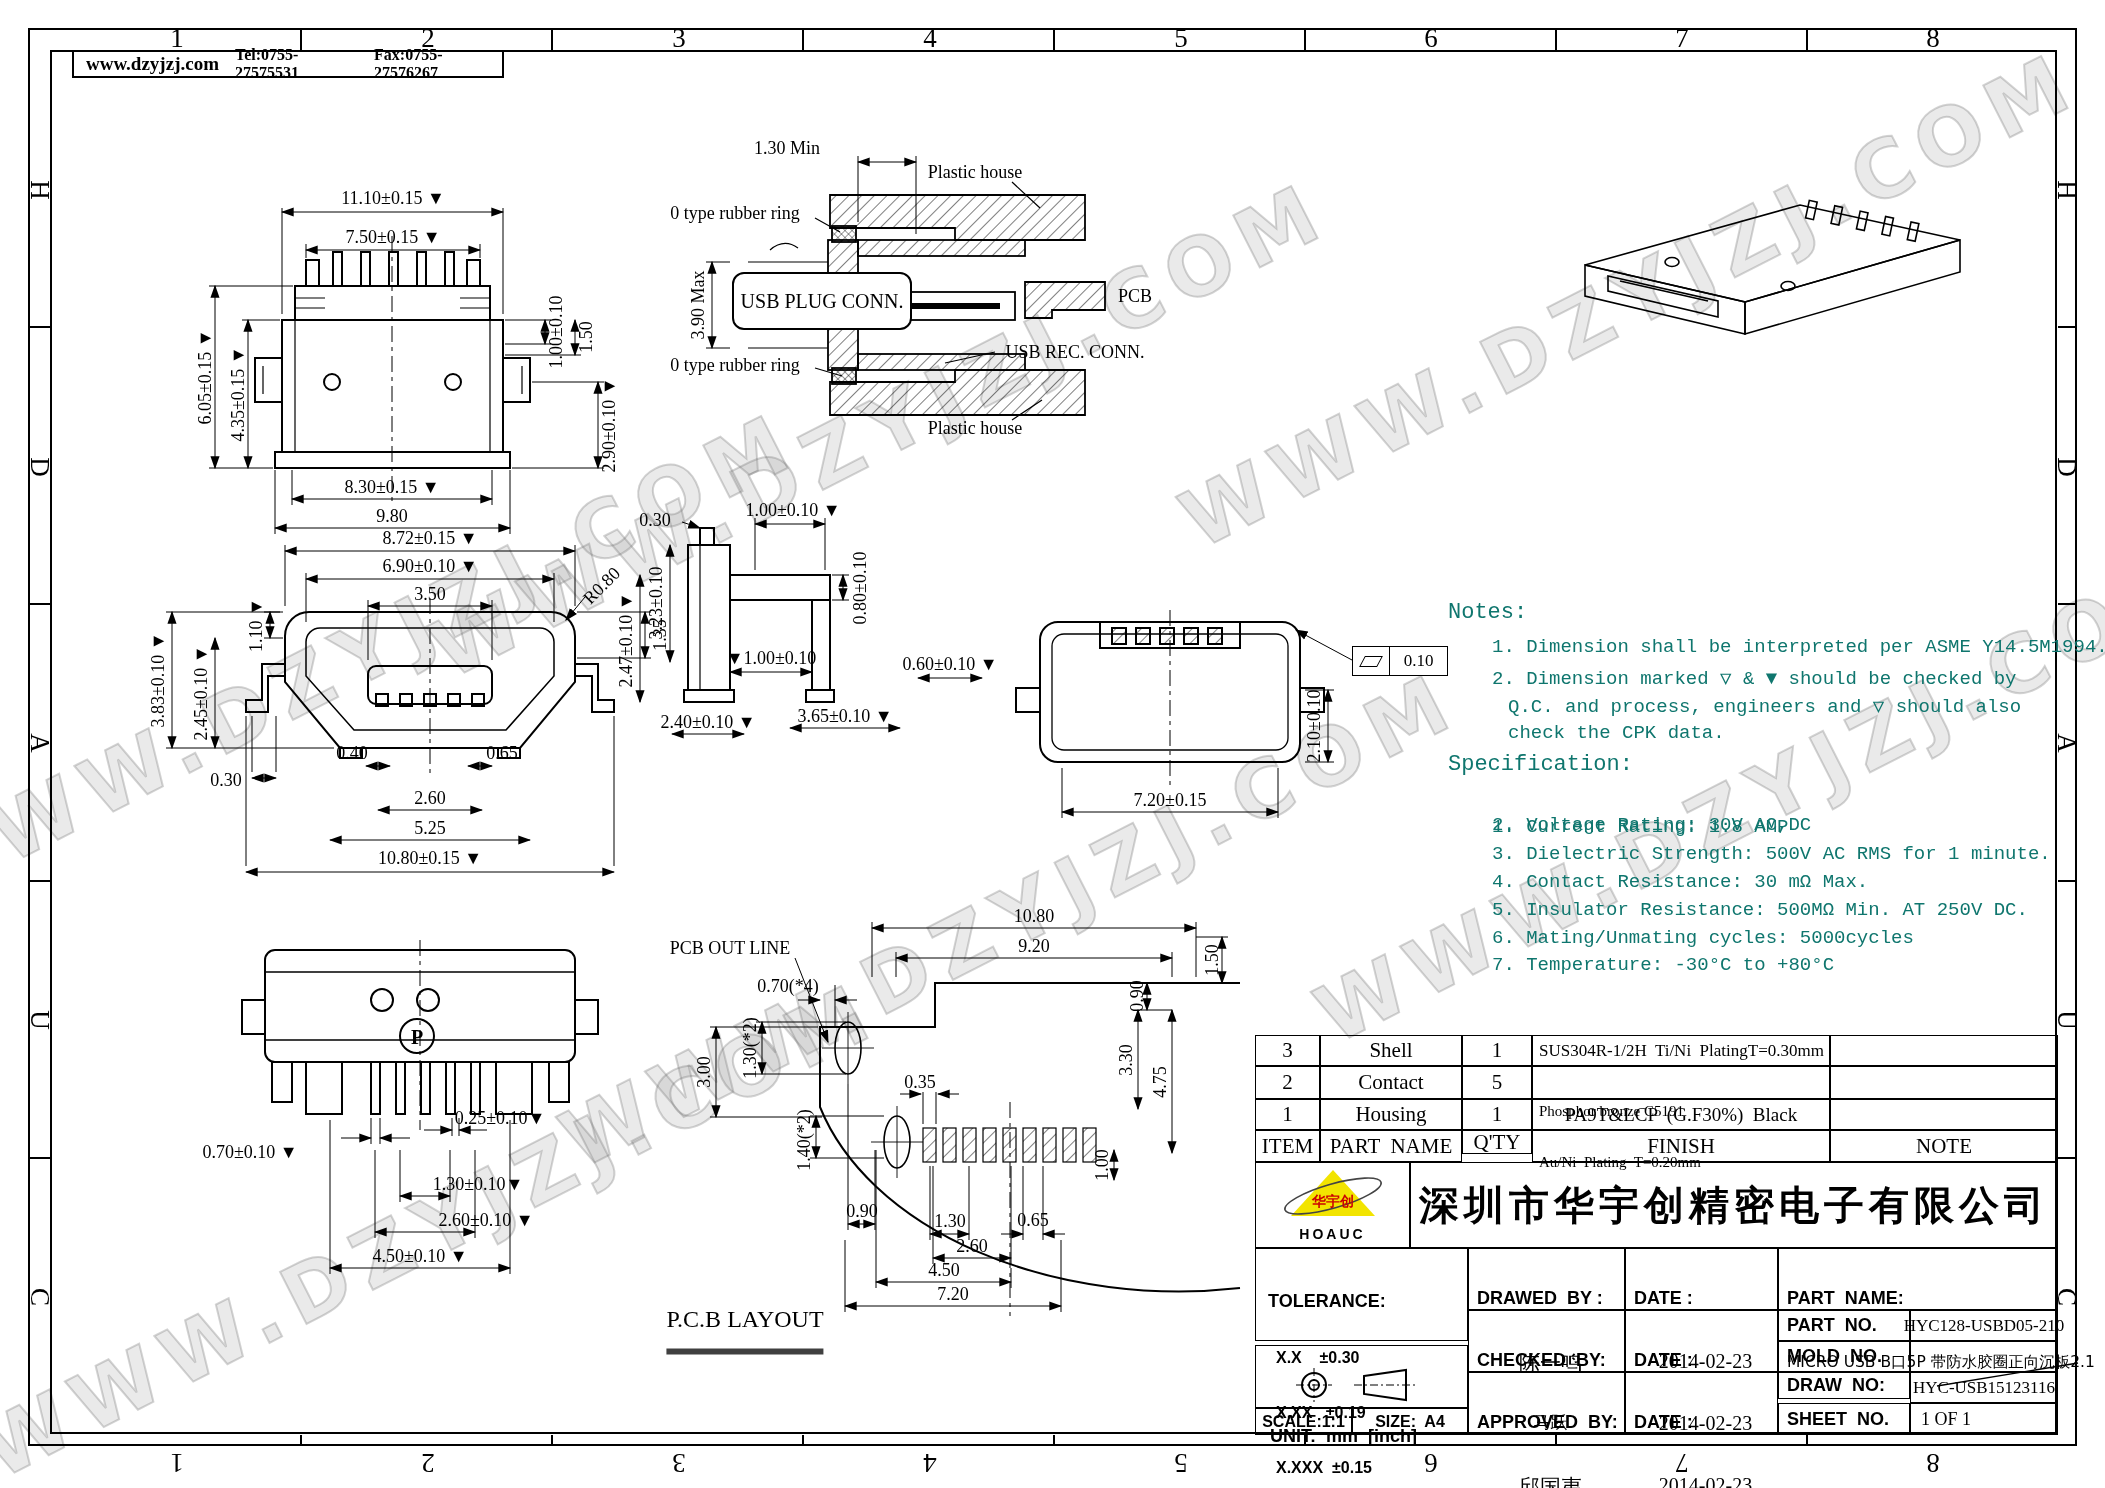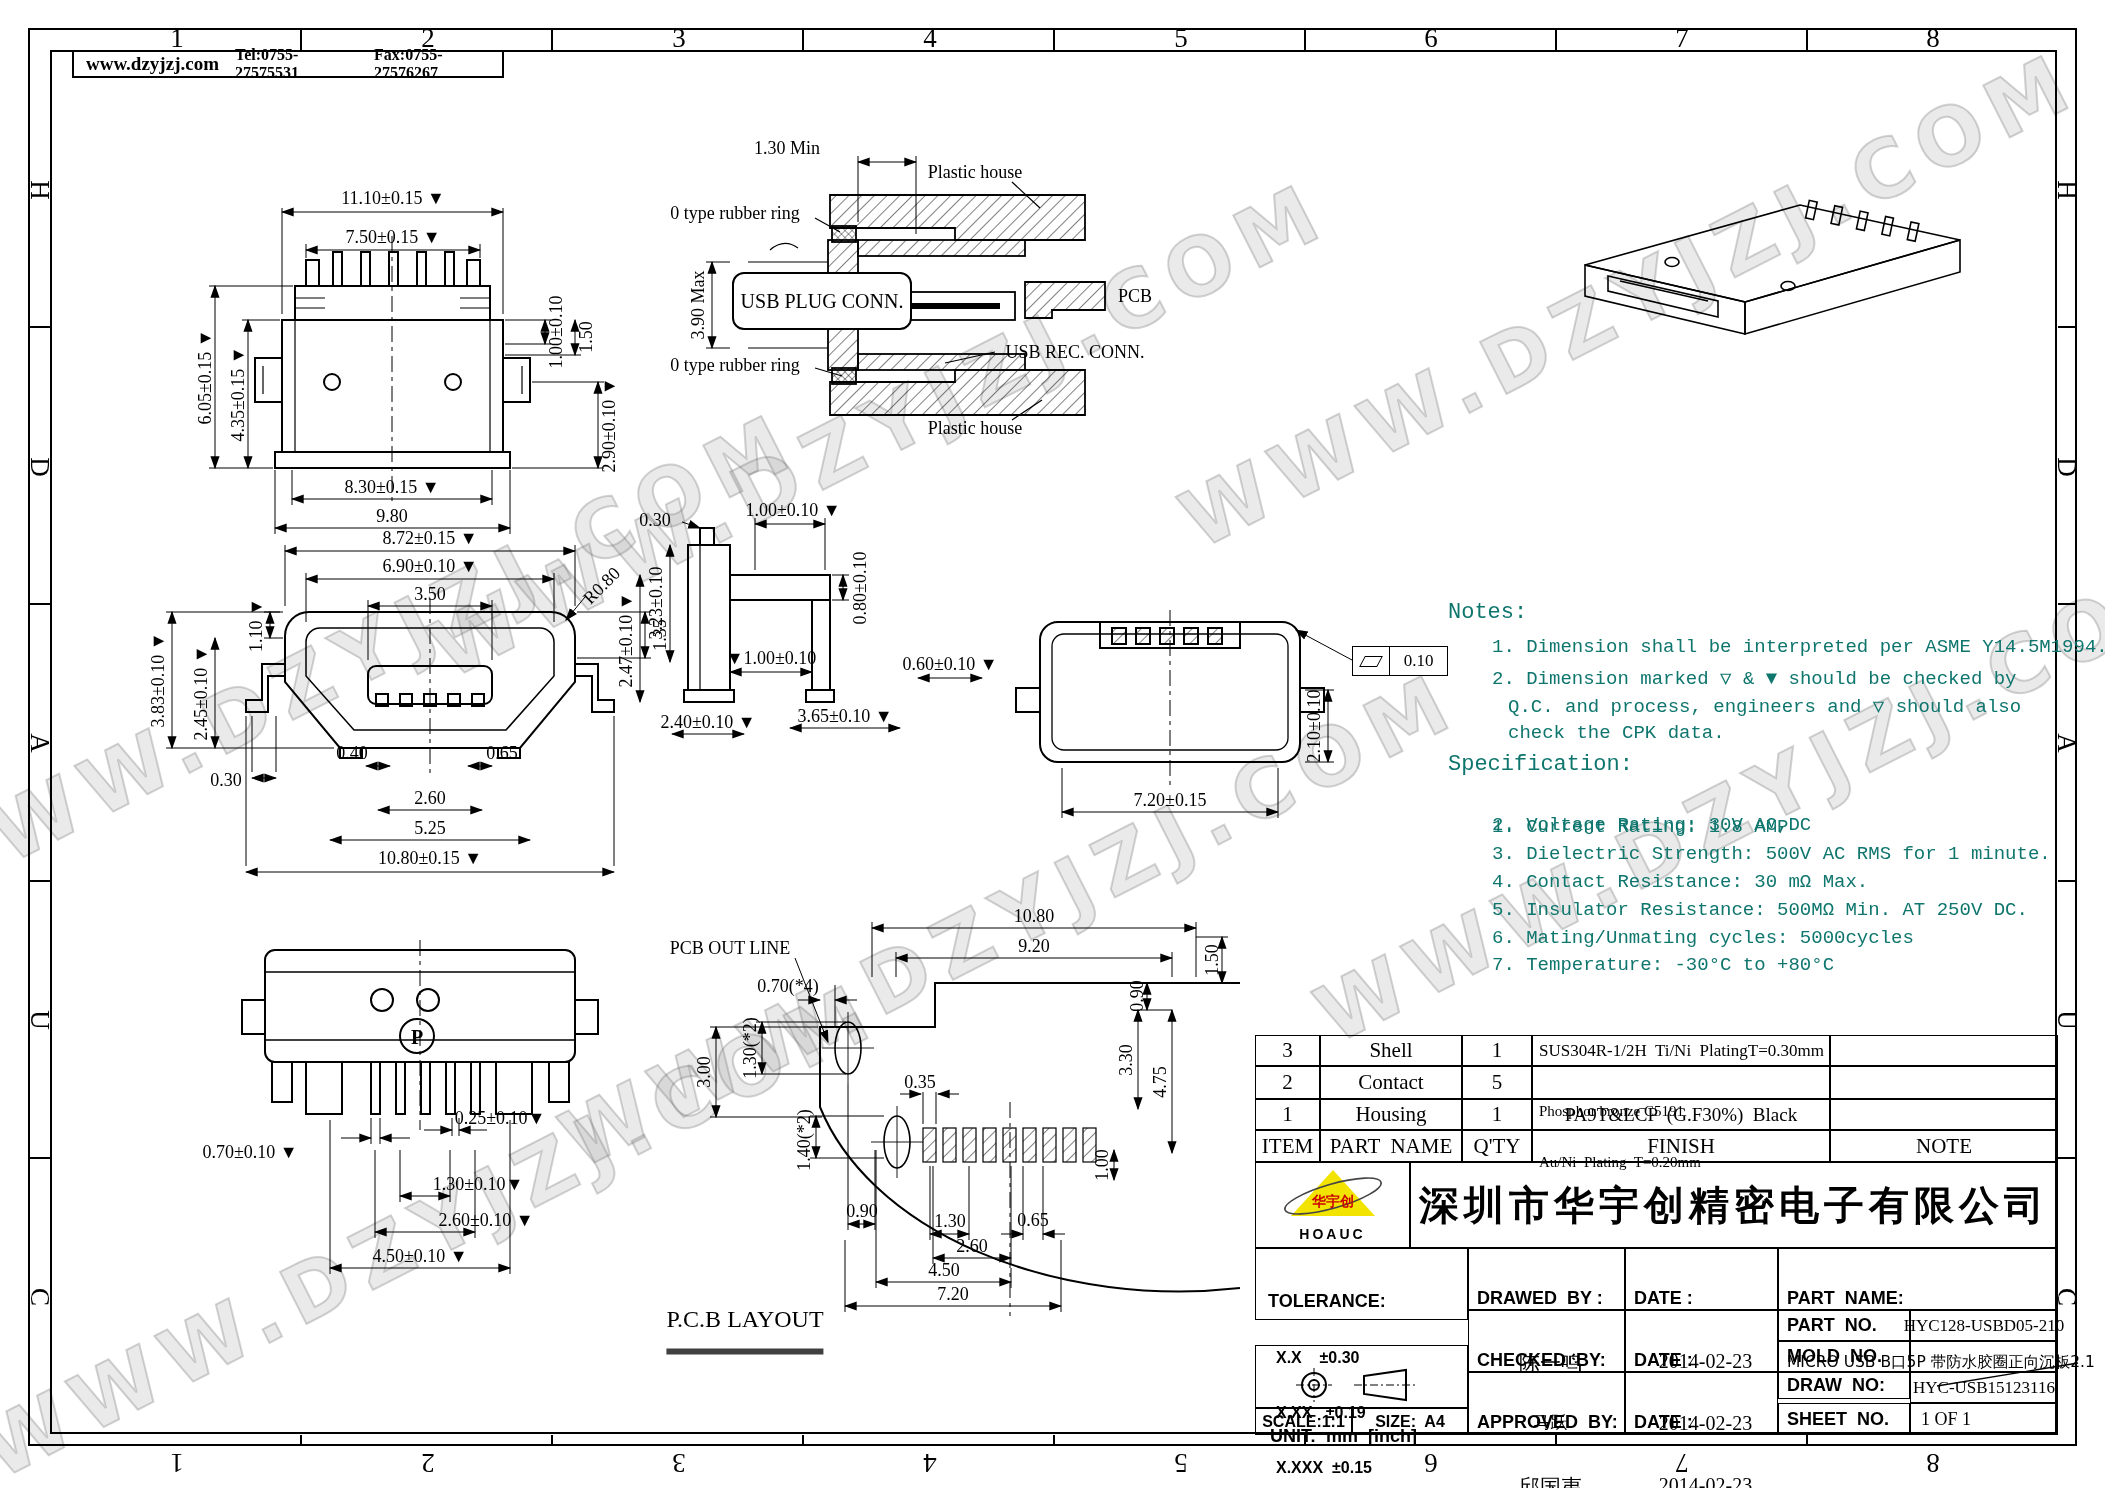--- a/index.html
+++ b/index.html
@@ -496,35 +496,35 @@
     <div class="c" style="left:575px;top:31px;width:228px;height:33px"></div>
 
     <div class="c cc" style="left:0;top:64px;width:65px;height:31px;font-size:21px">1</div>
     <div class="c cc" style="left:65px;top:64px;width:142px;height:31px;font-size:21px">Housing</div>
     <div class="c cc" style="left:207px;top:64px;width:70px;height:31px;font-size:21px">1</div>
     <div class="c cc" style="left:277px;top:64px;width:298px;height:31px;font-size:19px">PA9T&amp;LCP  (G.F30%)  Black</div>
     <div class="c" style="left:575px;top:64px;width:228px;height:31px"></div>
 
     <div class="c cc" style="left:0;top:95px;width:65px;height:32px;font-size:21px">ITEM</div>
     <div class="c cc" style="left:65px;top:95px;width:142px;height:32px;font-size:21px">PART  NAME</div>
-    <div class="c cc" style="left:207px;top:95px;width:70px;height:32px;font-size:21px">Q'TY</div>
+    <div class="c cc" style="left:207px;top:95px;width:70px;height:24px;font-size:21px">Q'TY</div>
     <div class="c cc" style="left:277px;top:95px;width:298px;height:32px;font-size:21px">FINISH</div>
     <div class="c cc" style="left:575px;top:95px;width:228px;height:32px;font-size:21px">NOTE</div>
 
     <div class="c cc cjk" style="left:155px;top:127px;width:648px;height:86px;font-size:40px;font-weight:700;letter-spacing:5px">深圳市华宇创精密电子有限公司</div>
     <div class="c" style="left:0;top:127px;width:155px;height:86px;display:flex;flex-direction:column;align-items:center;justify-content:center">
       <svg width="110" height="58" viewBox="0 0 110 58">
         <polygon points="55,2 97,48 13,48" fill="#f2e400"></polygon>
         <ellipse cx="55" cy="28" rx="50" ry="12" fill="none" stroke="#444" stroke-width="1.6" transform="rotate(-16 55 28)"></ellipse>
         <text x="55" y="38" text-anchor="middle" font-size="14" fill="#c00" font-weight="bold" class="cjk">华宇创</text>
       </svg>
       <span style="font-family:'Liberation Sans','DejaVu Sans',sans-serif;font-weight:700;font-size:14px;letter-spacing:3px">HOAUC</span>
     </div>
 
-    <div class="c" style="left:0;top:213px;width:213px;height:72px;padding:6px 0 0 12px">
+    <div class="c" style="left:0;top:213px;width:213px;height:93px;padding:6px 0 0 12px">
       <div class="lab">TOLERANCE:</div>
       <div class="lab small" style="padding-left:8px;line-height:19px">X.X    ±0.30</div>
       <div class="lab small" style="padding-left:8px;line-height:19px">X.XX   ±0.19</div>
       <div class="lab small" style="padding-left:8px;line-height:19px">X.XXX  ±0.15</div>
       
     </div>
 
     <div class="c" style="left:0;top:310px;width:213px;height:63px;padding:4px 0 0 14px">
       <svg width="150" height="34" viewBox="0 0 150 34">
         <circle cx="20" cy="17" r="12" fill="none" stroke="#000" stroke-width="2"></circle>

